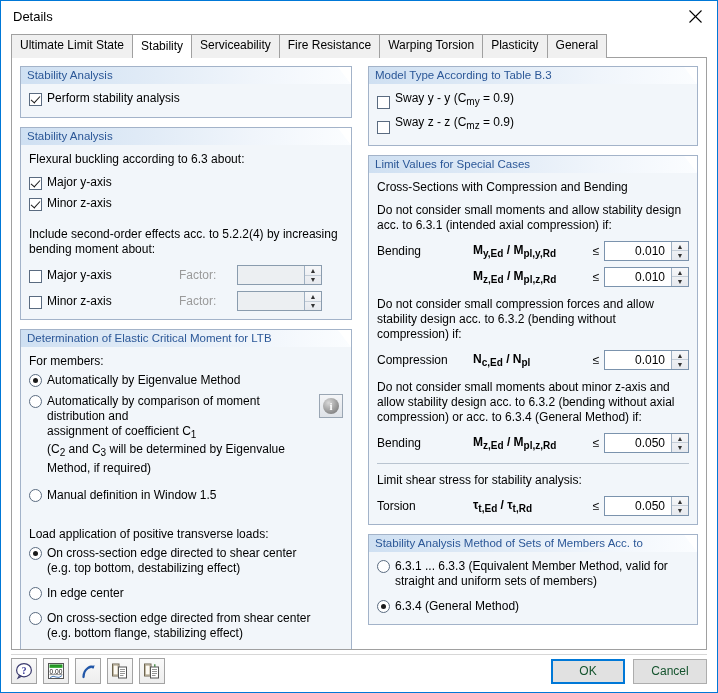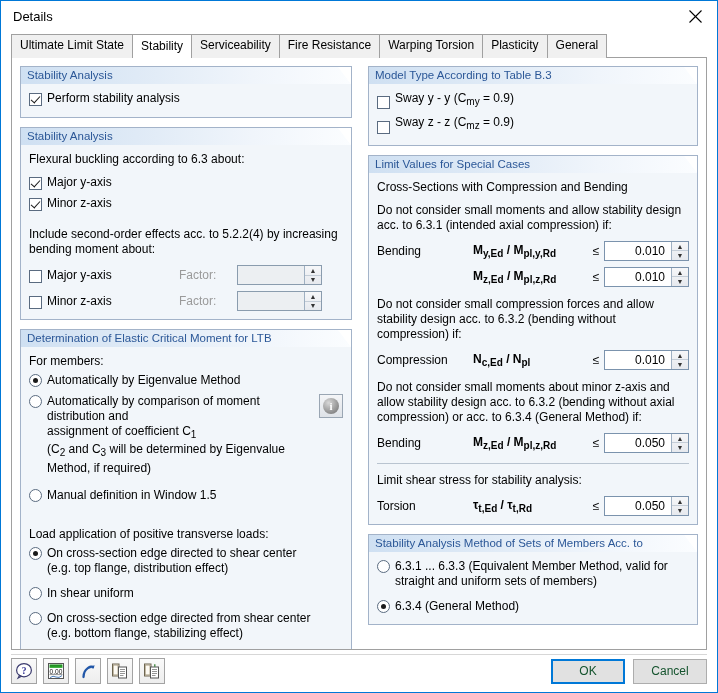--- a/index.html
+++ b/index.html
@@ -425,27 +425,27 @@
             <span class="circ"></span>
             <span class="lbl">Manual definition in Window 1.5</span>
           </div>
 
           <div class="txt mt10 mb4" style="margin-top:18px">Load application of positive transverse loads:</div>
 
           <div class="rad">
             <span class="circ sel"></span>
             <span class="lbl">
               <span>On cross-section edge directed to shear center</span><br>
-              <span>(e.g. top flange, distribution effect)</span>
+              <span>(e.g. top bottom, destabilizing effect)</span>
             </span>
           </div>
 
           <div class="rad" style="margin-top:4px">
             <span class="circ"></span>
-            <span class="lbl">In shear uniform</span>
+            <span class="lbl">In edge center</span>
           </div>
 
           <div class="rad" style="margin-top:4px">
             <span class="circ"></span>
             <span class="lbl">
               <span>On cross-section edge directed from shear center</span><br>
               <span>(e.g. bottom flange, stabilizing effect)</span>
             </span>
           </div>
         </div>

